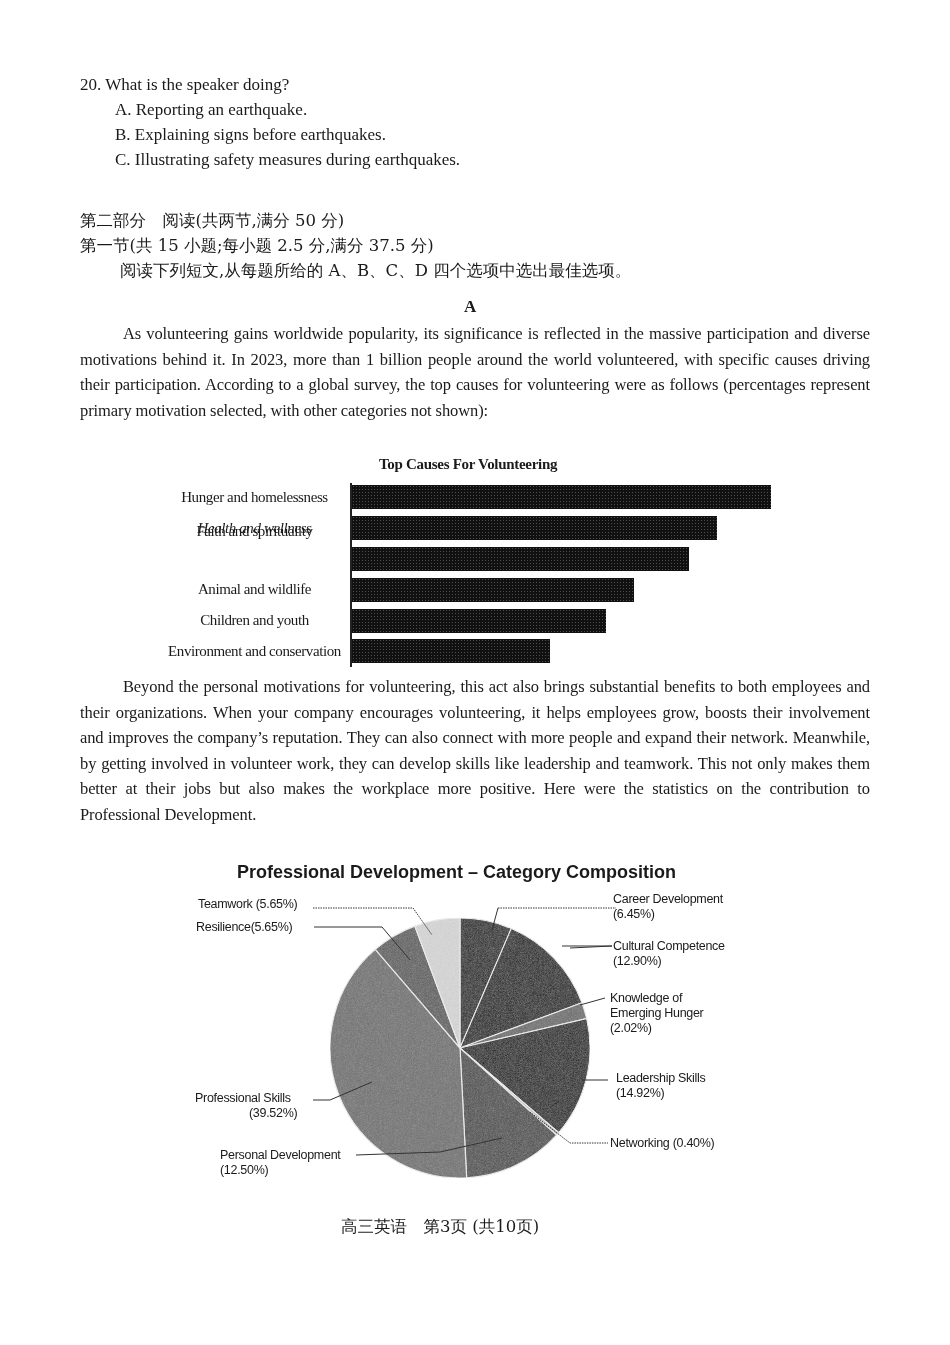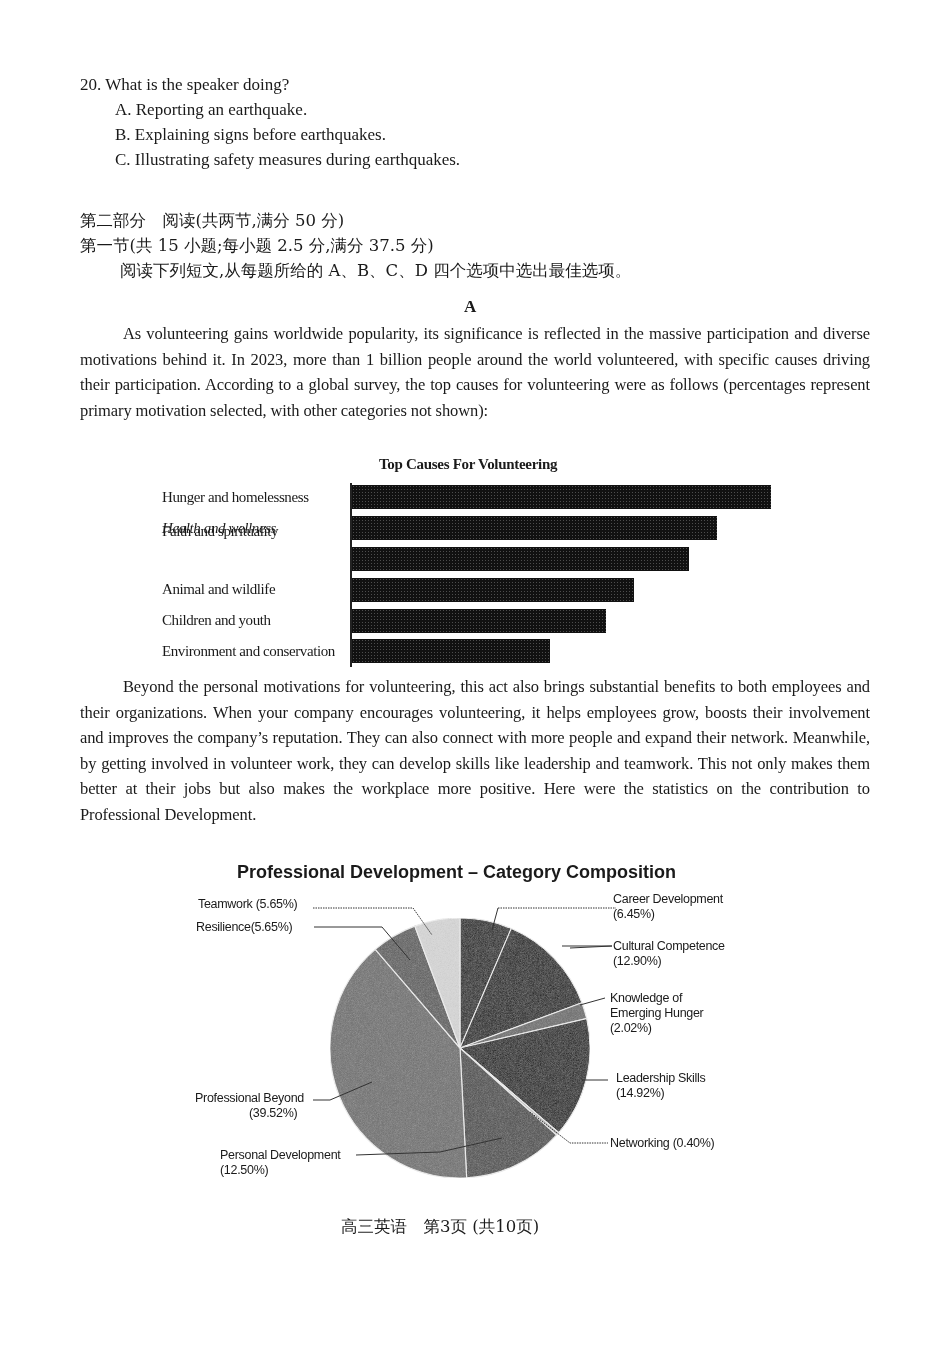--- a/index.html
+++ b/index.html
@@ -4,21 +4,21 @@
 <style>
   html, body { margin: 0; padding: 0; background: #ffffff; }
   body { width: 950px; height: 1345px; position: relative; overflow: hidden;
          font-family: "Liberation Serif", "DejaVu Serif", serif; color: #1a1a1a; }
   .abs { position: absolute; }
   .q-line { font-size: 17px; line-height: 25px; white-space: nowrap; }
   .cn { font-family: "DejaVu Serif", "Liberation Serif", serif; font-size: 16.5px; line-height: 25px; white-space: nowrap; }
   .passage-title { font-weight: bold; font-size: 17px; }
   .para { font-size: 16.5px; line-height: 25.6px; text-align: justify; text-indent: 2.6em; width: 790px; letter-spacing: -0.1px; }
   .bar-chart-title { font-weight: bold; font-size: 15px; font-family: Liberation Serif, serif; letter-spacing: -0.3px; }
-  .bar-label { font-size: 15px; text-align: left; width: 185px; letter-spacing: -0.4px; line-height: 22px; }
+  .bar-label { font-size: 15px; text-align: center; width: 185px; letter-spacing: -0.4px; line-height: 22px; }
   .bar { position: absolute; height: 24px; background: #111;
          background-image: radial-gradient(rgba(255,255,255,0.25) 0.6px, transparent 0.8px);
          background-size: 3px 3px; }
   .axis { position: absolute; width: 2px; background: #222; }
   .pie-title { font-family: "Liberation Sans", "DejaVu Sans", sans-serif; font-weight: bold; font-size: 18px; }
   .pie-label { font-family: "Liberation Sans", "DejaVu Sans", sans-serif; font-size: 12.5px; line-height: 15px; letter-spacing: -0.3px; }
   .footer { font-family: "DejaVu Serif", serif; font-size: 16.5px; }
 </style>
 </head>
 <body>
@@ -120,21 +120,21 @@
   <div>Emerging Hunger</div>
   <div>(2.02%)</div>
 </div>
 <div class="abs pie-label" style="left:616px; top:1071px; white-space:nowrap;">
   <div>Leadership Skills</div>
   <div>(14.92%)</div>
 </div>
 <div class="abs pie-label" style="left:610px; top:1136px; white-space:nowrap;">Networking (0.40%)</div>
 
 <div class="abs pie-label" style="left:195px; top:1091px; white-space:nowrap;">
-  <div>Professional Beyond</div>
+  <div>Professional Skills</div>
   <div style="padding-left:54px;">(39.52%)</div>
 </div>
 <div class="abs pie-label" style="left:220px; top:1148px; white-space:nowrap;">
   <div>Personal Development</div>
   <div>(12.50%)</div>
 </div>
 
 <div class="abs footer" style="left:341px; top:1216px; white-space:nowrap;">高三英语　第3页 (共10页)</div>
 
 </body></html>

